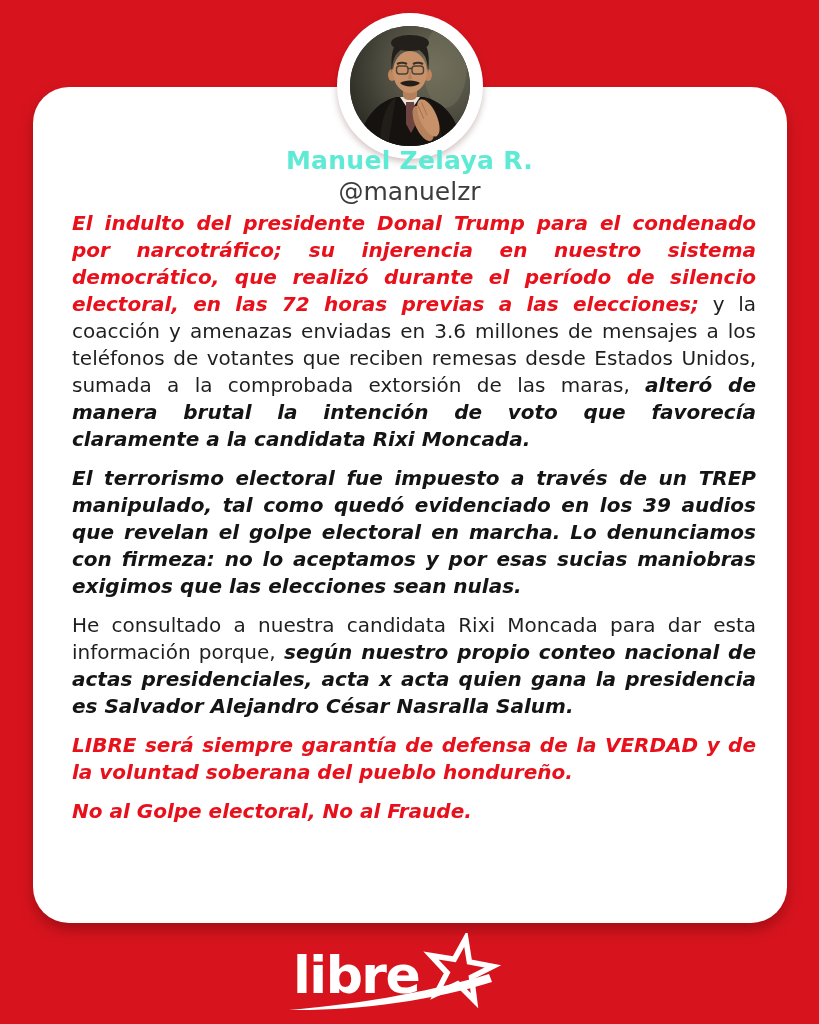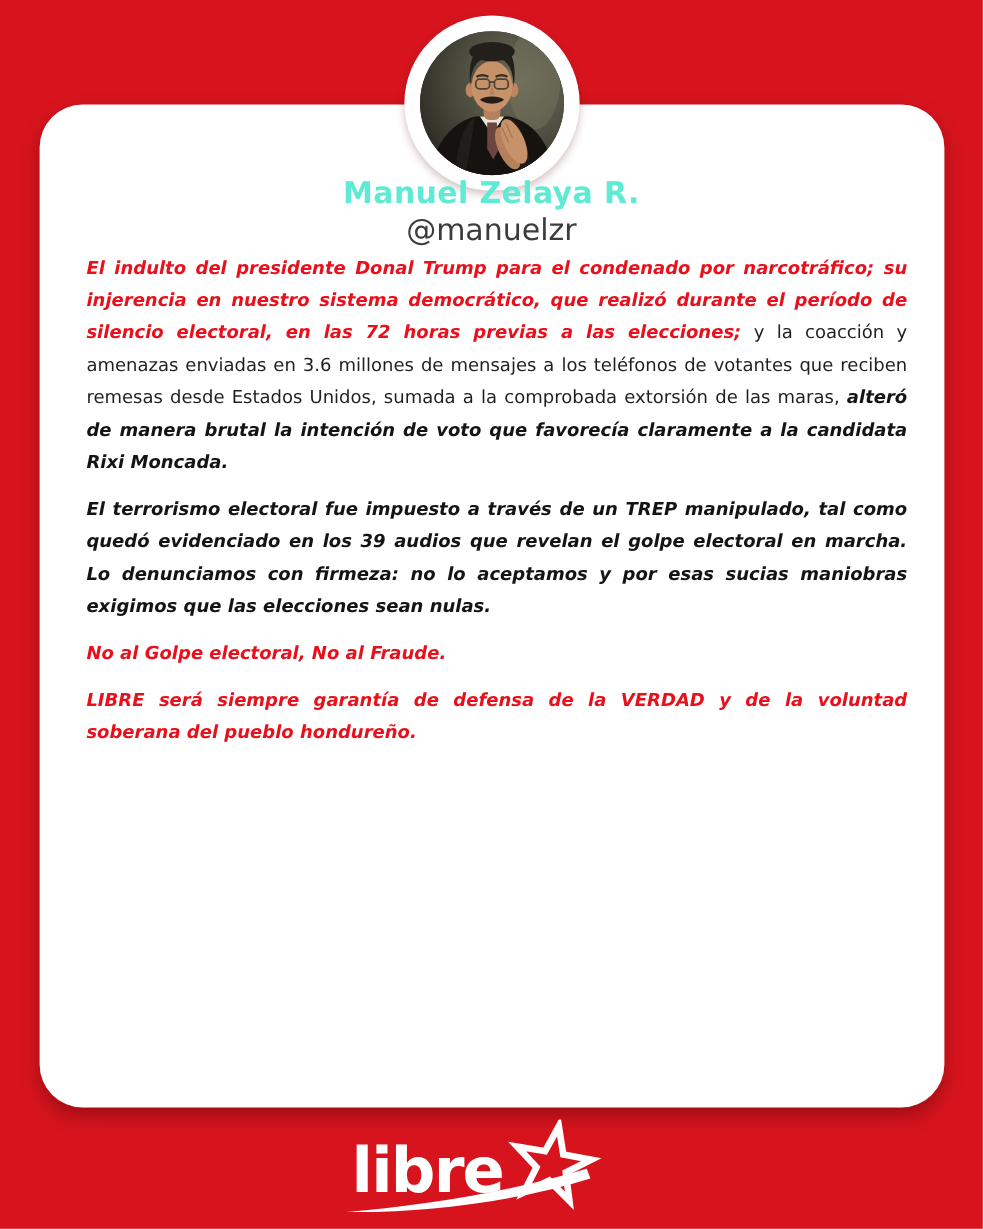--- a/index.html
+++ b/index.html
@@ -67,21 +67,21 @@
     color: #3c3c3c;
   }
   .post-content {
     position: absolute;
     left: 72px;
     top: 210px;
     width: 684px;
   }
   .post-content p {
     margin: 0 0 12px 0;
-    font-size: 15px;
+    font-size: 20px;
     line-height: 27px;
     text-align: justify;
     color: #1f1f1f;
   }
   .seg-red-bold {
     color: #e8101b;
     font-weight: bold;
     font-style: italic;
   }
   .seg-black-bold {
@@ -156,24 +156,25 @@
 </div>
 
 <div class="profile-name">Manuel Zelaya R.</div>
 <div class="profile-handle">@manuelzr</div>
 
 <div class="post-content">
   <p><span class="seg-red-bold">El indulto del presidente Donal Trump para el condenado por narcotráfico; su injerencia en nuestro sistema democrático, que realizó durante el período de silencio electoral, en las 72 horas previas a las elecciones;</span><span> y la coacción y amenazas enviadas en 3.6 millones de mensajes a los teléfonos de votantes que reciben remesas desde Estados Unidos, sumada a la comprobada extorsión de las maras, </span><span class="seg-black-bold">alteró de manera brutal la intención de voto que favorecía claramente a la candidata Rixi Moncada.</span></p>
 
   <p><span class="seg-black-bold">El terrorismo electoral fue impuesto a través de un TREP manipulado, tal como quedó evidenciado en los 39 audios que revelan el golpe electoral en marcha. Lo denunciamos con firmeza: no lo aceptamos y por esas sucias maniobras exigimos que las elecciones sean nulas.</span></p>
 
+  <p><span>He consultado a nuestra candidata Rixi Moncada para dar esta información porque, </span><span class="seg-black-bold">según nuestro propio conteo nacional de actas presidenciales, acta x acta quien gana la presidencia es Salvador Alejandro César Nasralla Salum.</span></p>
+
+  <p><span class="seg-red-bold">LIBRE será siempre garantía de defensa de la VERDAD y de la voluntad soberana del pueblo hondureño.</span></p>
 
   <p><span class="seg-red-bold">No al Golpe electoral, No al Fraude.</span></p>
-
-  <p><span class="seg-red-bold">LIBRE será siempre garantía de defensa de la VERDAD y de la voluntad soberana del pueblo hondureño.</span></p>
 </div>
 
 <div class="footer-logo">
   <svg width="250" height="84" viewBox="0 0 250 84">
 
     <text x="8" y="60" font-family="DejaVu Sans, sans-serif" font-size="52" font-weight="bold" letter-spacing="-1.5" fill="#ffffff">libre</text>
 
     <polygon points="180.7,5.5 184.4,29.0 207.7,33.4 186.5,44.1 189.5,67.7 172.7,50.8 151.3,60.9 162.1,39.8 145.9,22.5 169.3,26.3" fill="none" stroke="#ffffff" stroke-width="5.5" stroke-linejoin="miter"></polygon>
 
     <path d="M4,77 C64,72 138,61 204,41 L207,49 C146,68 70,78 4,77 Z" fill="#ffffff"></path>

